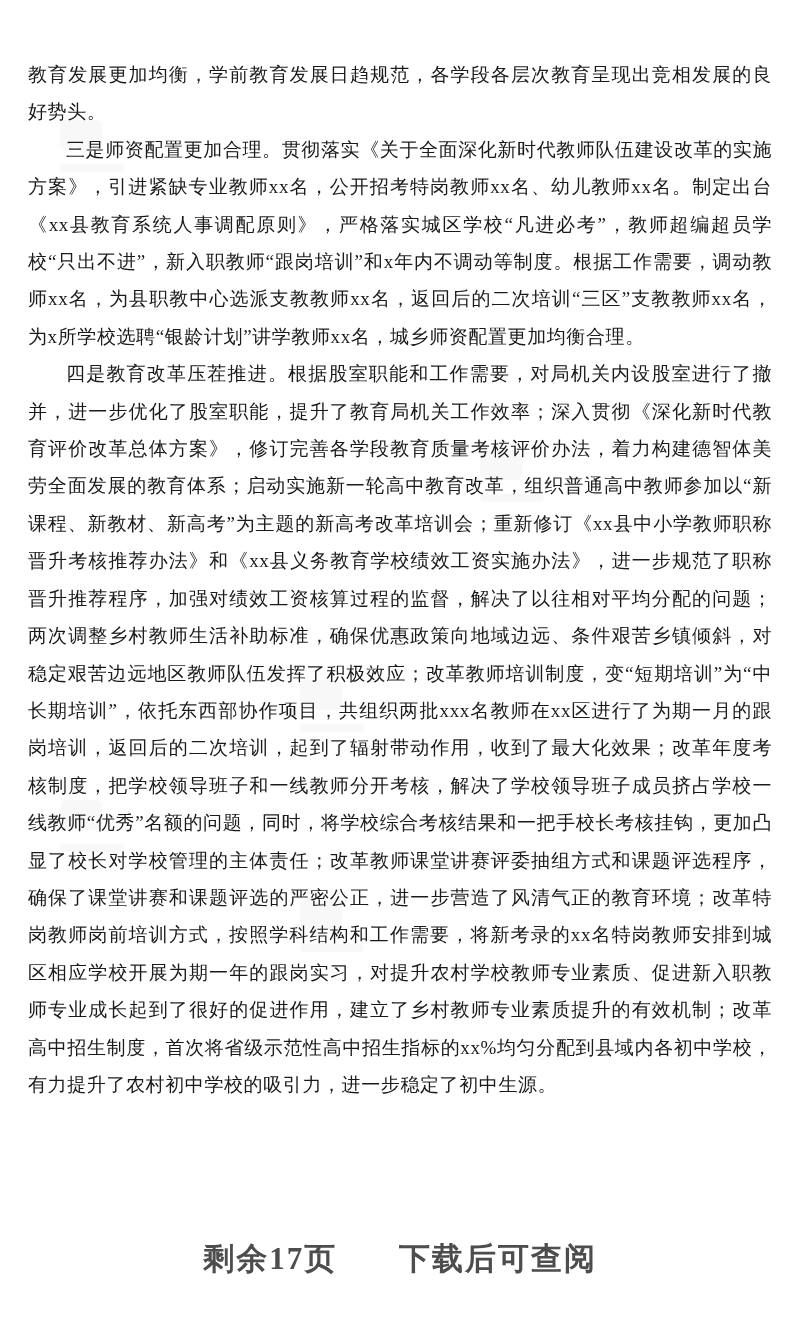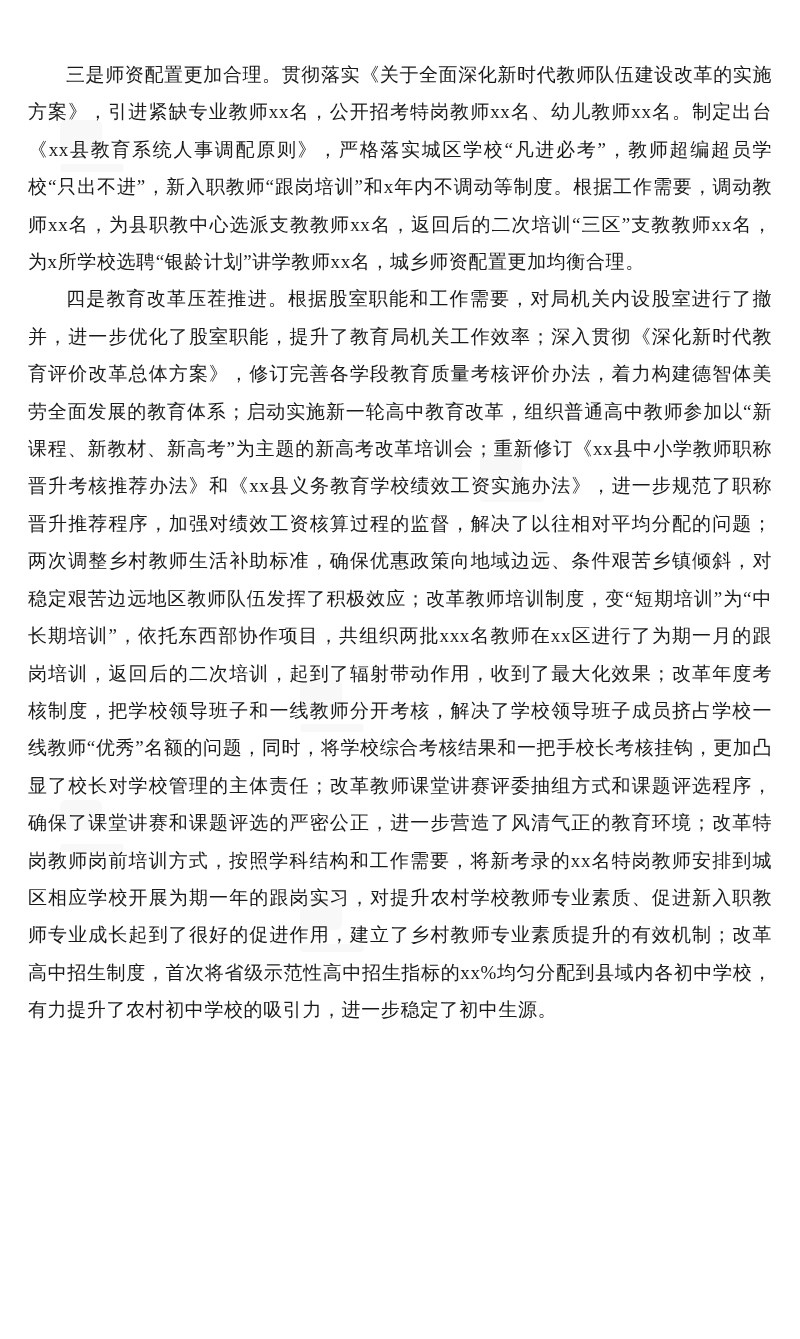--- a/index.html
+++ b/index.html
@@ -95,18 +95,23 @@
 
 <div class="page">
 
   <div class="watermark wm1"><span class="blob"></span><span class="bar"></span></div>
   <div class="watermark wm2"><span class="blob"></span><span class="bar"></span></div>
   <div class="watermark wm3"><span class="blob"></span><span class="bar"></span></div>
   <div class="watermark wm4"><span class="blob"></span><span class="bar"></span></div>
   <div class="watermark wm5"><span class="blob"></span><span class="bar"></span></div>
 
   <div class="content">
+    <p class="para no-indent">教育发展更加均衡，学前教育发展日趋规范，各学段各层次教育呈现出竞相发展的良好势头。</p>
     <p class="para">三是师资配置更加合理。贯彻落实《关于全面深化新时代教师队伍建设改革的实施方案》，引进紧缺专业教师xx名，公开招考特岗教师xx名、幼儿教师xx名。制定出台《xx县教育系统人事调配原则》，严格落实城区学校“凡进必考”，教师超编超员学校“只出不进”，新入职教师“跟岗培训”和x年内不调动等制度。根据工作需要，调动教师xx名，为县职教中心选派支教教师xx名，返回后的二次培训“三区”支教教师xx名，为x所学校选聘“银龄计划”讲学教师xx名，城乡师资配置更加均衡合理。</p>
     <p class="para">四是教育改革压茬推进。根据股室职能和工作需要，对局机关内设股室进行了撤并，进一步优化了股室职能，提升了教育局机关工作效率；深入贯彻《深化新时代教育评价改革总体方案》，修订完善各学段教育质量考核评价办法，着力构建德智体美劳全面发展的教育体系；启动实施新一轮高中教育改革，组织普通高中教师参加以“新课程、新教材、新高考”为主题的新高考改革培训会；重新修订《xx县中小学教师职称晋升考核推荐办法》和《xx县义务教育学校绩效工资实施办法》，进一步规范了职称晋升推荐程序，加强对绩效工资核算过程的监督，解决了以往相对平均分配的问题；两次调整乡村教师生活补助标准，确保优惠政策向地域边远、条件艰苦乡镇倾斜，对稳定艰苦边远地区教师队伍发挥了积极效应；改革教师培训制度，变“短期培训”为“中长期培训”，依托东西部协作项目，共组织两批xxx名教师在xx区进行了为期一月的跟岗培训，返回后的二次培训，起到了辐射带动作用，收到了最大化效果；改革年度考核制度，把学校领导班子和一线教师分开考核，解决了学校领导班子成员挤占学校一线教师“优秀”名额的问题，同时，将学校综合考核结果和一把手校长考核挂钩，更加凸显了校长对学校管理的主体责任；改革教师课堂讲赛评委抽组方式和课题评选程序，确保了课堂讲赛和课题评选的严密公正，进一步营造了风清气正的教育环境；改革特岗教师岗前培训方式，按照学科结构和工作需要，将新考录的xx名特岗教师安排到城区相应学校开展为期一年的跟岗实习，对提升农村学校教师专业素质、促进新入职教师专业成长起到了很好的促进作用，建立了乡村教师专业素质提升的有效机制；改革高中招生制度，首次将省级示范性高中招生指标的xx%均匀分配到县域内各初中学校，有力提升了农村初中学校的吸引力，进一步稳定了初中生源。</p>
   </div>
 
+  <div class="footer">
+    <span>剩余17页</span>
+    <span class="gap">下载后可查阅</span>
+  </div>
 
 </div>
 
 </body></html>

